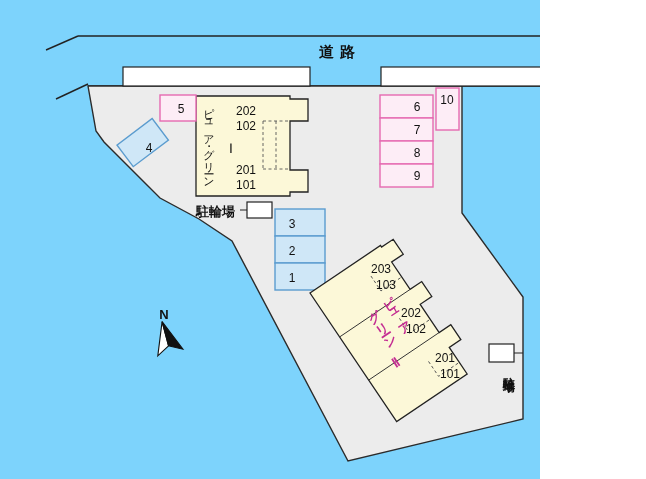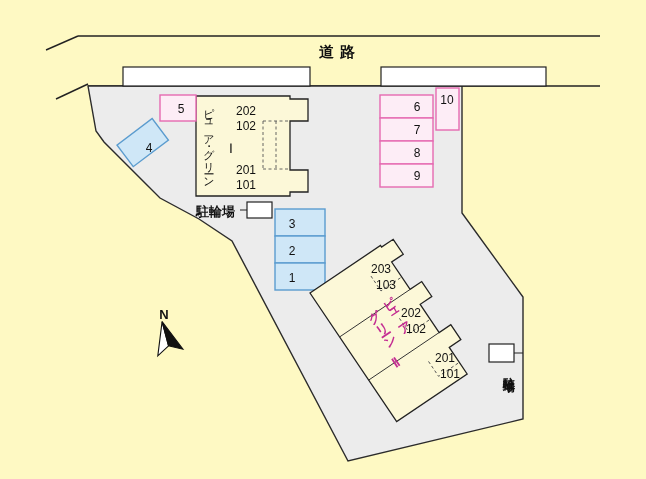--- a/index.html
+++ b/index.html
@@ -1,16 +1,16 @@
 <!DOCTYPE html>
 <html><head>
 <meta charset="utf-8">
 <style>
   html,body{margin:0;padding:0;background:#fff;}
-  .stage{position:relative;width:646px;height:479px;background:#fef9c3;overflow:hidden;
+  .stage{position:relative;width:540px;height:479px;background:#7dd3fc;overflow:hidden;
          font-family:"Liberation Sans",sans-serif;}
   .stage svg{position:absolute;left:0;top:0;}
   
   .ln{stroke:#222;stroke-width:1.4;fill:none;}
   .site{fill:#ececec;stroke:#2b2b2b;stroke-width:1.4;}
   .bld{fill:#fcf8d8;stroke:#222;stroke-width:1.3;}
   .wrect{fill:#ffffff;stroke:#222;stroke-width:1.2;}
   .pink{fill:#fdedf6;stroke:#e56ab1;stroke-width:1.4;}
   .blue{fill:#cfe7f7;stroke:#5b9ccf;stroke-width:1.4;}
   .dash{stroke:#555;stroke-width:.9;fill:none;stroke-dasharray:3 2.5;}

